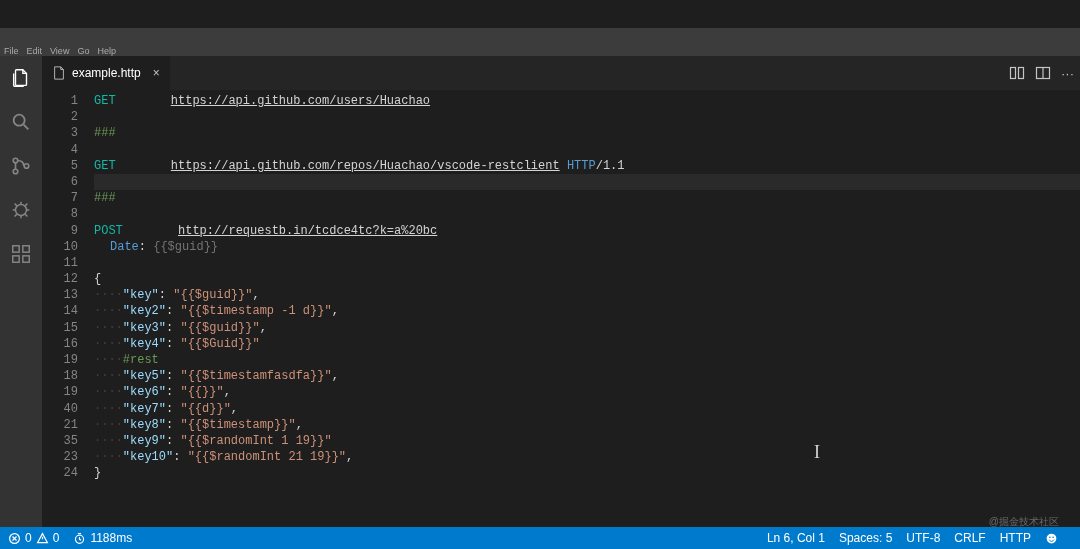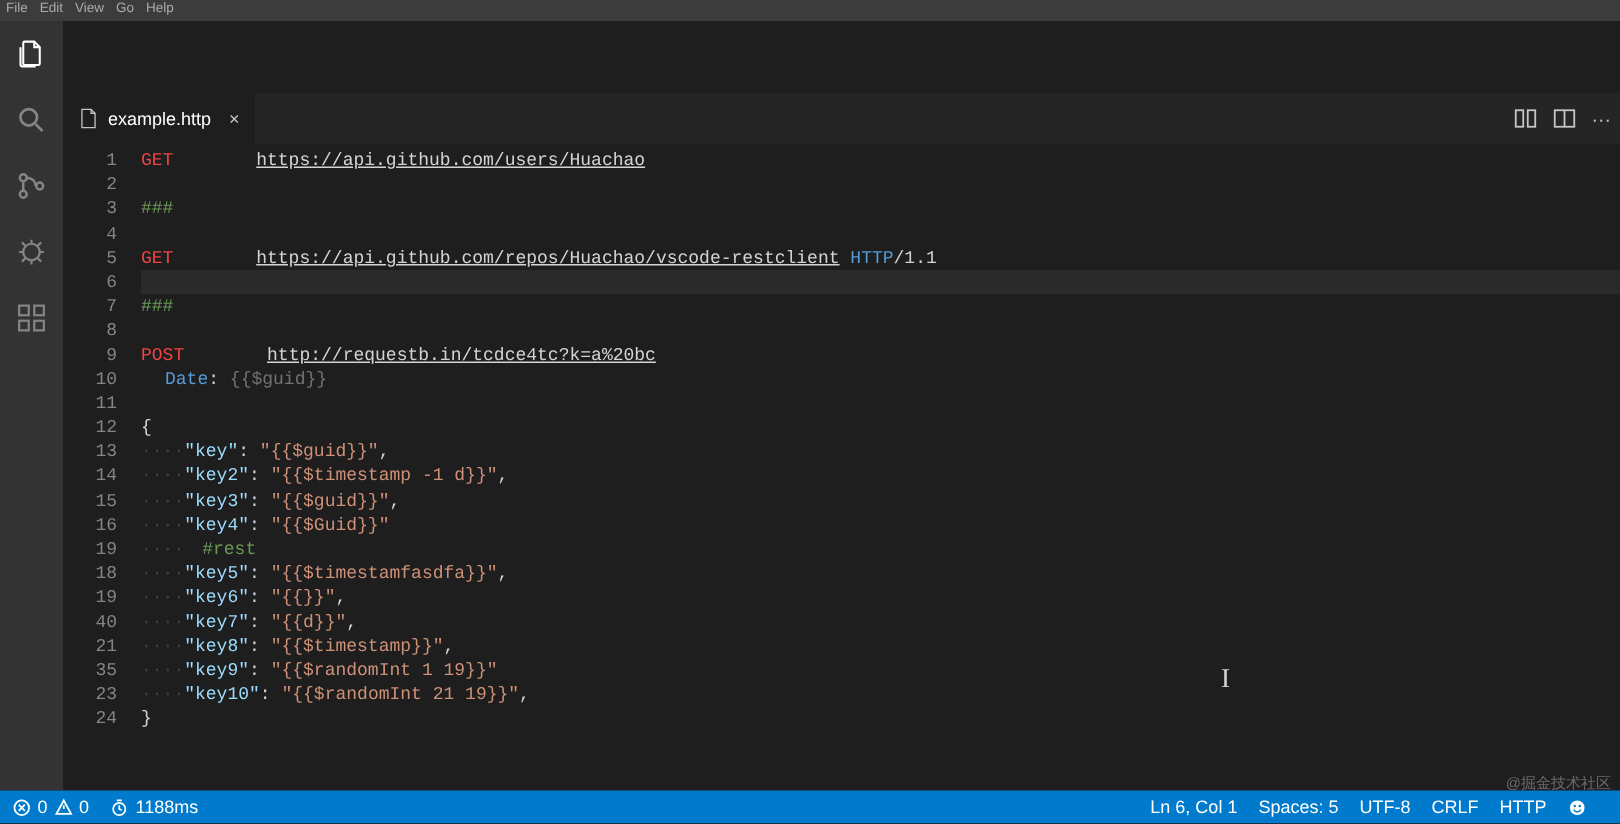--- a/index.html
+++ b/index.html
@@ -9,27 +9,28 @@
       font-family: "Segoe UI", Tahoma, sans-serif;
       font-size: 13px;
       width: 1080px;
       height: 549px;
       overflow: hidden;
       display: flex;
       flex-direction: column;
     }
     .menubar {
       background: #3c3c3c;
-      height: 14px;
-      display: flex;
-      align-items: flex-start;
+      height: 28px;
+      display: flex;
+      align-items: flex-end;
       padding-left: 4px;
       font-size: 9px;
       color: #aaa;
       overflow: hidden;
+      margin-top: 28px;
     }
     .menubar span { margin-right: 8px; cursor: pointer; }
     .main {
       flex: 1;
       display: flex;
       overflow: hidden;
     }
     .activitybar {
       width: 42px;
       background: #333333;
@@ -55,21 +56,20 @@
       display: flex;
       flex-direction: column;
       background: #1e1e1e;
     }
     .tabs {
       height: 35px;
       background: #252526;
       display: flex;
       align-items: stretch;
       border-bottom: 1px solid #1e1e1e;
-      margin-top: 48px;
     }
     .tab {
       background: #1e1e1e;
       color: #fff;
       display: flex;
       align-items: center;
       padding: 0 10px;
       font-size: 12px;
       cursor: pointer;
       min-width: 120px;
@@ -100,36 +100,36 @@
       text-align: right;
       color: #858585;
       padding-right: 16px;
       padding-left: 14px;
       user-select: none;
       min-width: 52px;
     }
     .gutter .ln { height: 16.2px; }
     .code { flex: 1; white-space: pre; }
     .code .row { height: 16.2px; }
-    .tok-method { color: #ef4444; }
+    .tok-method { color: #14b8a6; }
     .tok-url { color: #d4d4d4; text-decoration: underline; padding-left: 48px; }
     .tok-sep { color: #6a9955; }
     .tok-hdr { color: #569cd6; margin-left: 16px; }
     .tok-var { color: #737373; }
     .tok-str { color: #ce9178; }
     .tok-key { color: #9cdcfe; }
-    .tok-comment { color: #6a9955; margin-left: 12px; }
+    .tok-comment { color: #6a9955; }
     .tok-ws { color: #404040; }
     .tok-http { color: #569cd6; }
     .caret-line {
       background: #2a2a2a;
     }
     .watermark {
       position: absolute;
-      right: 6px;
+      right: 21px;
       bottom: 20px;
       color: #6a6a6a;
       font-size: 10px;
     }
     .statusbar {
       height: 22px;
       background: #007acc;
       color: #fff;
       display: flex;
       align-items: center;

